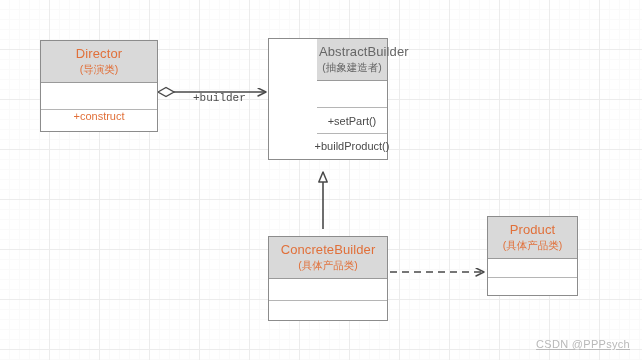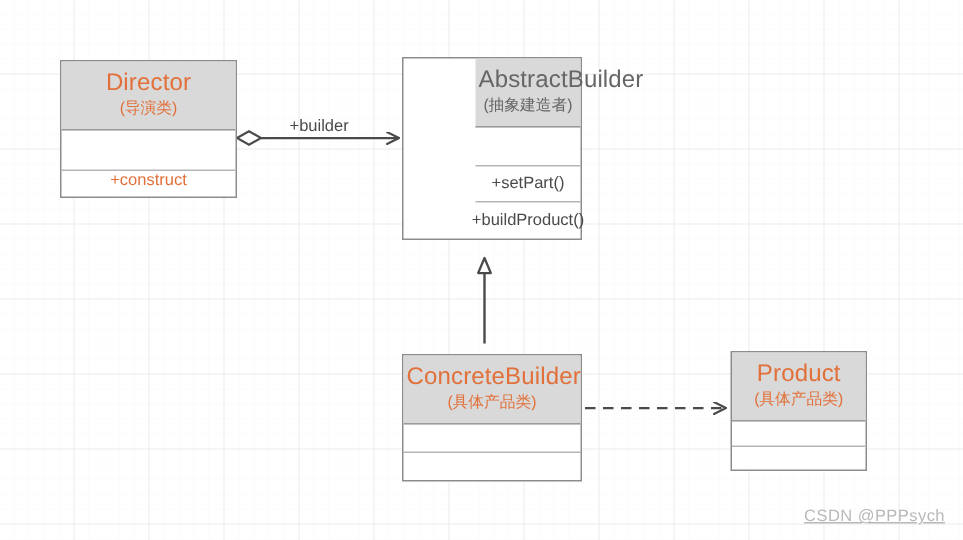--- a/index.html
+++ b/index.html
@@ -45,21 +45,21 @@
   }
   .uml-header {
     background: #d9d9d9;
     border-bottom: 1.2px solid #9a9a9a;
     text-align: center;
     padding: 5px 2px 6px 2px;
     line-height: 1.28;
   }
   .cls-name {
     display: block;
-    font-size: 16px;
+    font-size: 13px;
     letter-spacing: 0.1px;
   }
   .cls-name-cn {
     display: block;
     font-size: 10.5px;
   }
   .name-orange { color: #e1703a; }
   .name-gray { color: #666666; }
 
   .uml-compartment {
@@ -73,36 +73,36 @@
   }
   .uml-compartment + .uml-compartment {
     border-top: 1.2px solid #b5b5b5;
   }
   .member-orange { color: #e1703a; }
 
   
   #class-director   { left: 40px;  top: 40px;  width: 118px; height: 92px; }
   #class-abstract   { left: 268px; top: 38px;  width: 120px; height: 122px; padding-left: 48px; }
   #class-concrete   { left: 268px; top: 236px; width: 120px; height: 85px; }
-  #class-product    { left: 487px; top: 234px; width: 91px;  height: 80px; }
+  #class-product    { left: 487px; top: 216px; width: 91px;  height: 80px; }
 
   #class-director .uml-compartment:nth-of-type(1) { height: 30px; }
   #class-director .uml-compartment:nth-of-type(2) { height: 26px; }
 
   #class-abstract .uml-compartment { height: 27px; }
   #class-concrete .uml-compartment { height: 21px; }
   #class-product  .uml-compartment { height: 19px; }
 
   .edge-label {
     position: absolute;
     font-size: 11px;
     color: #4a4a4a;
     white-space: nowrap;
   }
-  #label-builder { left: 193px; top: 78px; }
+  #label-builder { left: 193px; top: 92px; font-family: Liberation Mono, monospace; }
 
   .watermark {
     position: absolute;
     right: 12px;
     bottom: 10px;
     font-size: 11px;
     color: #b9b9b9;
     letter-spacing: 0.3px;
     text-decoration: underline;
   }

